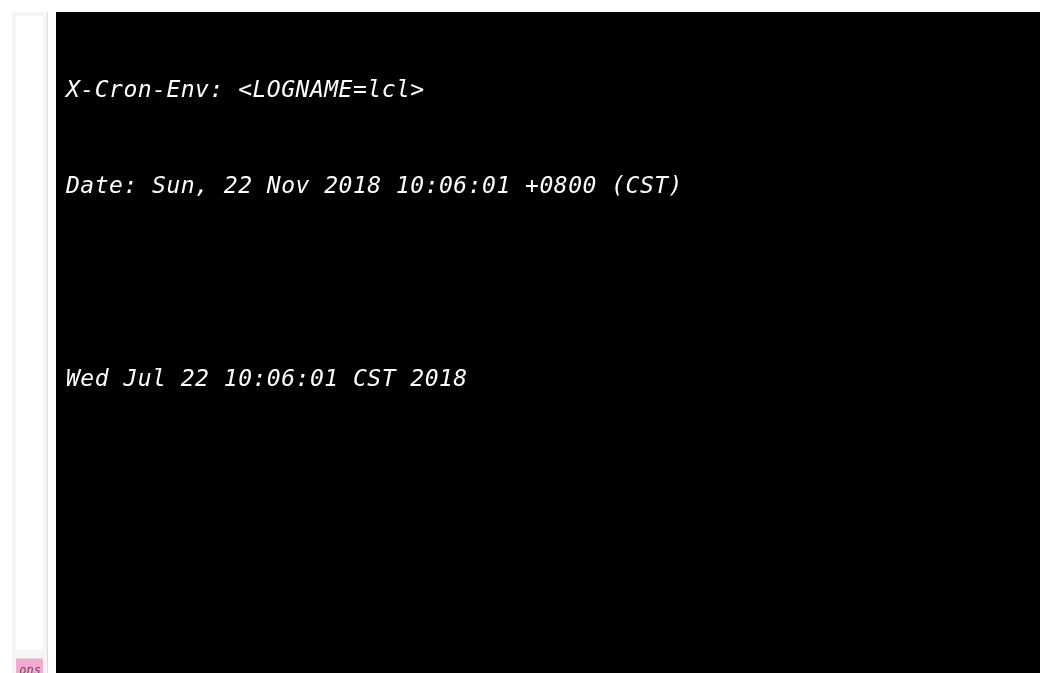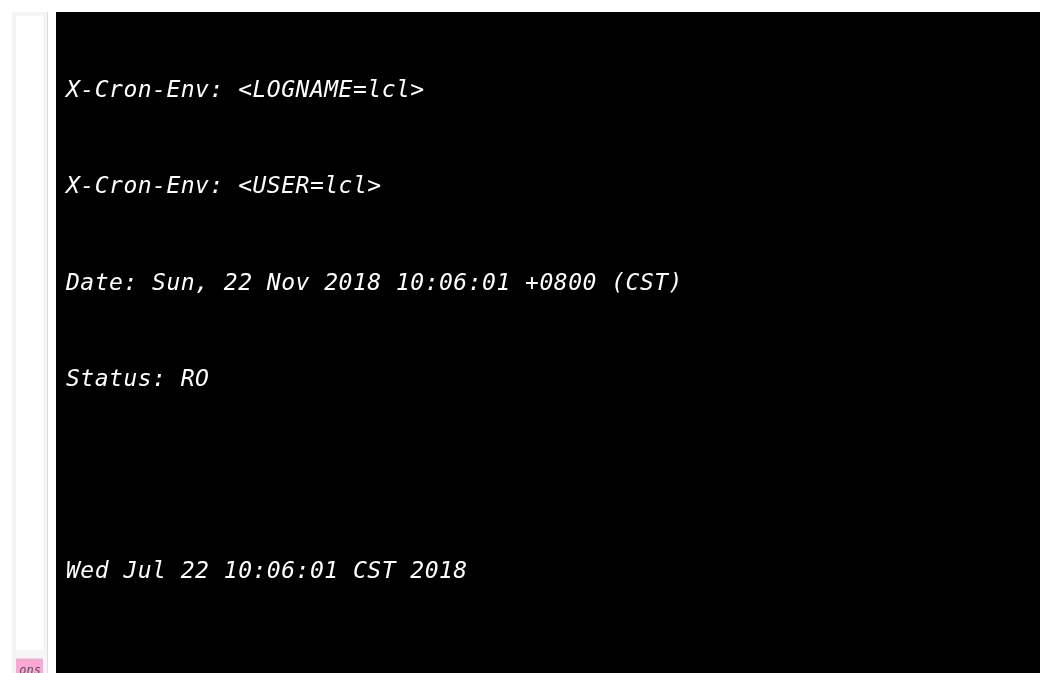--- a/index.html
+++ b/index.html
@@ -58,23 +58,21 @@
 </head>
 <body>
 
 <div class="left-panel">
   <div class="left-panel-top"></div>
   <div class="left-panel-item">ons</div>
 </div>
 
 <div class="terminal">
   <div class="terminal-line">X-Cron-Env: &lt;LOGNAME=lcl&gt;</div>
-  <div class="terminal-line">X-Cron-Env: &lt;USER=lcl&gt;</div>
   <div class="terminal-line">Date: Sun, 22 Nov 2018 10:06:01 +0800 (CST)</div>
-  <div class="terminal-line">Status: RO</div>
   <div class="blank-line"></div>
   <div class="terminal-line">Wed Jul 22 10:06:01 CST 2018</div>
   <div class="blank-line"></div>
   
   
   
   
   
   
   

